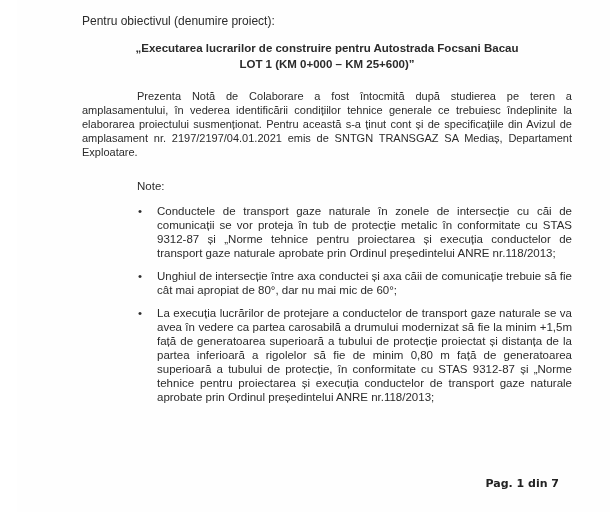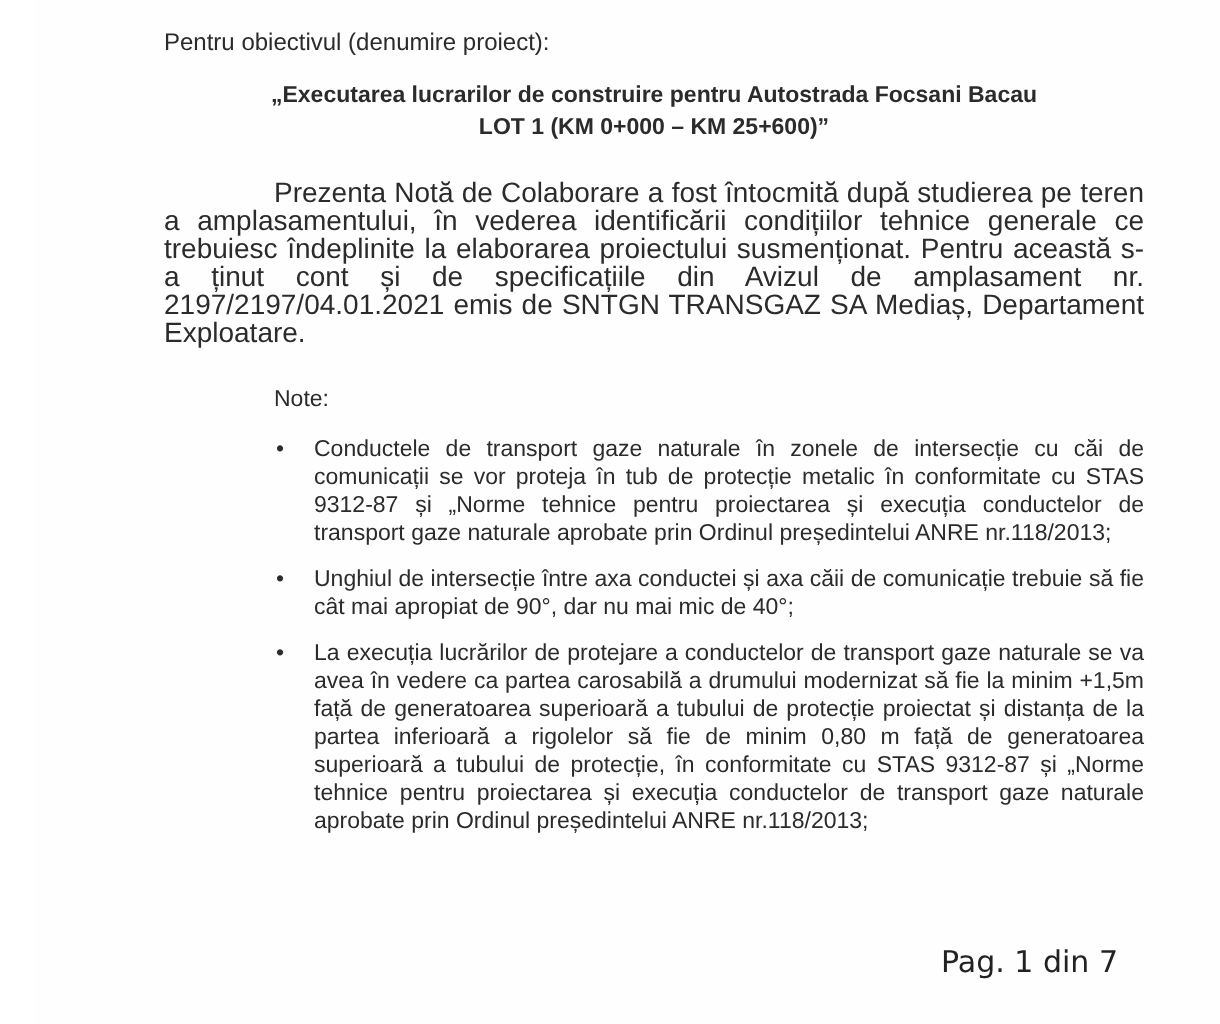--- a/index.html
+++ b/index.html
@@ -34,21 +34,21 @@
     text-align: center;
     font-weight: bold;
     font-size: 11.5px;
     line-height: 15.5px;
   }
   .title-block .title-line {
     white-space: nowrap;
   }
   .para {
     margin: 0;
-    font-size: 14px;
+    font-size: 11px;
     line-height: 14px;
     text-align: justify;
     text-indent: 55px;
   }
   .para.first {
     margin-top: 17px;
   }
   .note-label {
     margin-top: 20px;
     margin-left: 55px;
@@ -70,22 +70,22 @@
   .bullets li .bullet-dot {
     position: absolute;
     left: -19px;
     top: 0;
     font-size: 11.5px;
   }
   .page-footer {
     position: absolute;
     right: 68px;
     bottom: 22px;
-    font-size: 15px;
-    font-weight: normal;
+    font-size: 11px;
+    font-weight: bold;
     font-family: "DejaVu Sans", sans-serif;
     color: #222222;
     padding-left: 48px;
   }
 </style>
 </head>
 <body>
 
 <div class="page">
   <div class="content">
@@ -102,21 +102,21 @@
 
     <div class="note-label">Note:</div>
 
     <ul class="bullets">
       <li>
         <span class="bullet-dot">•</span>
         <span>Conductele de transport gaze naturale în zonele de intersecție cu căi de comunicații se vor proteja în tub de protecție metalic în conformitate cu STAS 9312-87 și „Norme tehnice pentru proiectarea și execuția conductelor de transport gaze naturale aprobate prin Ordinul președintelui ANRE nr.118/2013;</span>
       </li>
       <li>
         <span class="bullet-dot">•</span>
-        <span>Unghiul de intersecție între axa conductei și axa căii de comunicație trebuie să fie cât mai apropiat de 90°, dar nu mai mic de 40°;</span>
+        <span>Unghiul de intersecție între axa conductei și axa căii de comunicație trebuie să fie cât mai apropiat de 80°, dar nu mai mic de 60°;</span>
       </li>
       <li>
         <span class="bullet-dot">•</span>
         <span>La execuția lucrărilor de protejare a conductelor de transport gaze naturale se va avea în vedere ca partea carosabilă a drumului modernizat să fie la minim +1,5m față de generatoarea superioară a tubului de protecție proiectat și distanța de la partea inferioară a rigolelor să fie de minim 0,80 m față de generatoarea superioară a tubului de protecție, în conformitate cu STAS 9312-87 și „Norme tehnice pentru proiectarea și execuția conductelor de transport gaze naturale aprobate prin Ordinul președintelui ANRE nr.118/2013;</span>
       </li>
     </ul>
 
   </div>
 
   <div class="page-footer">Pag. 1 din 7</div>

